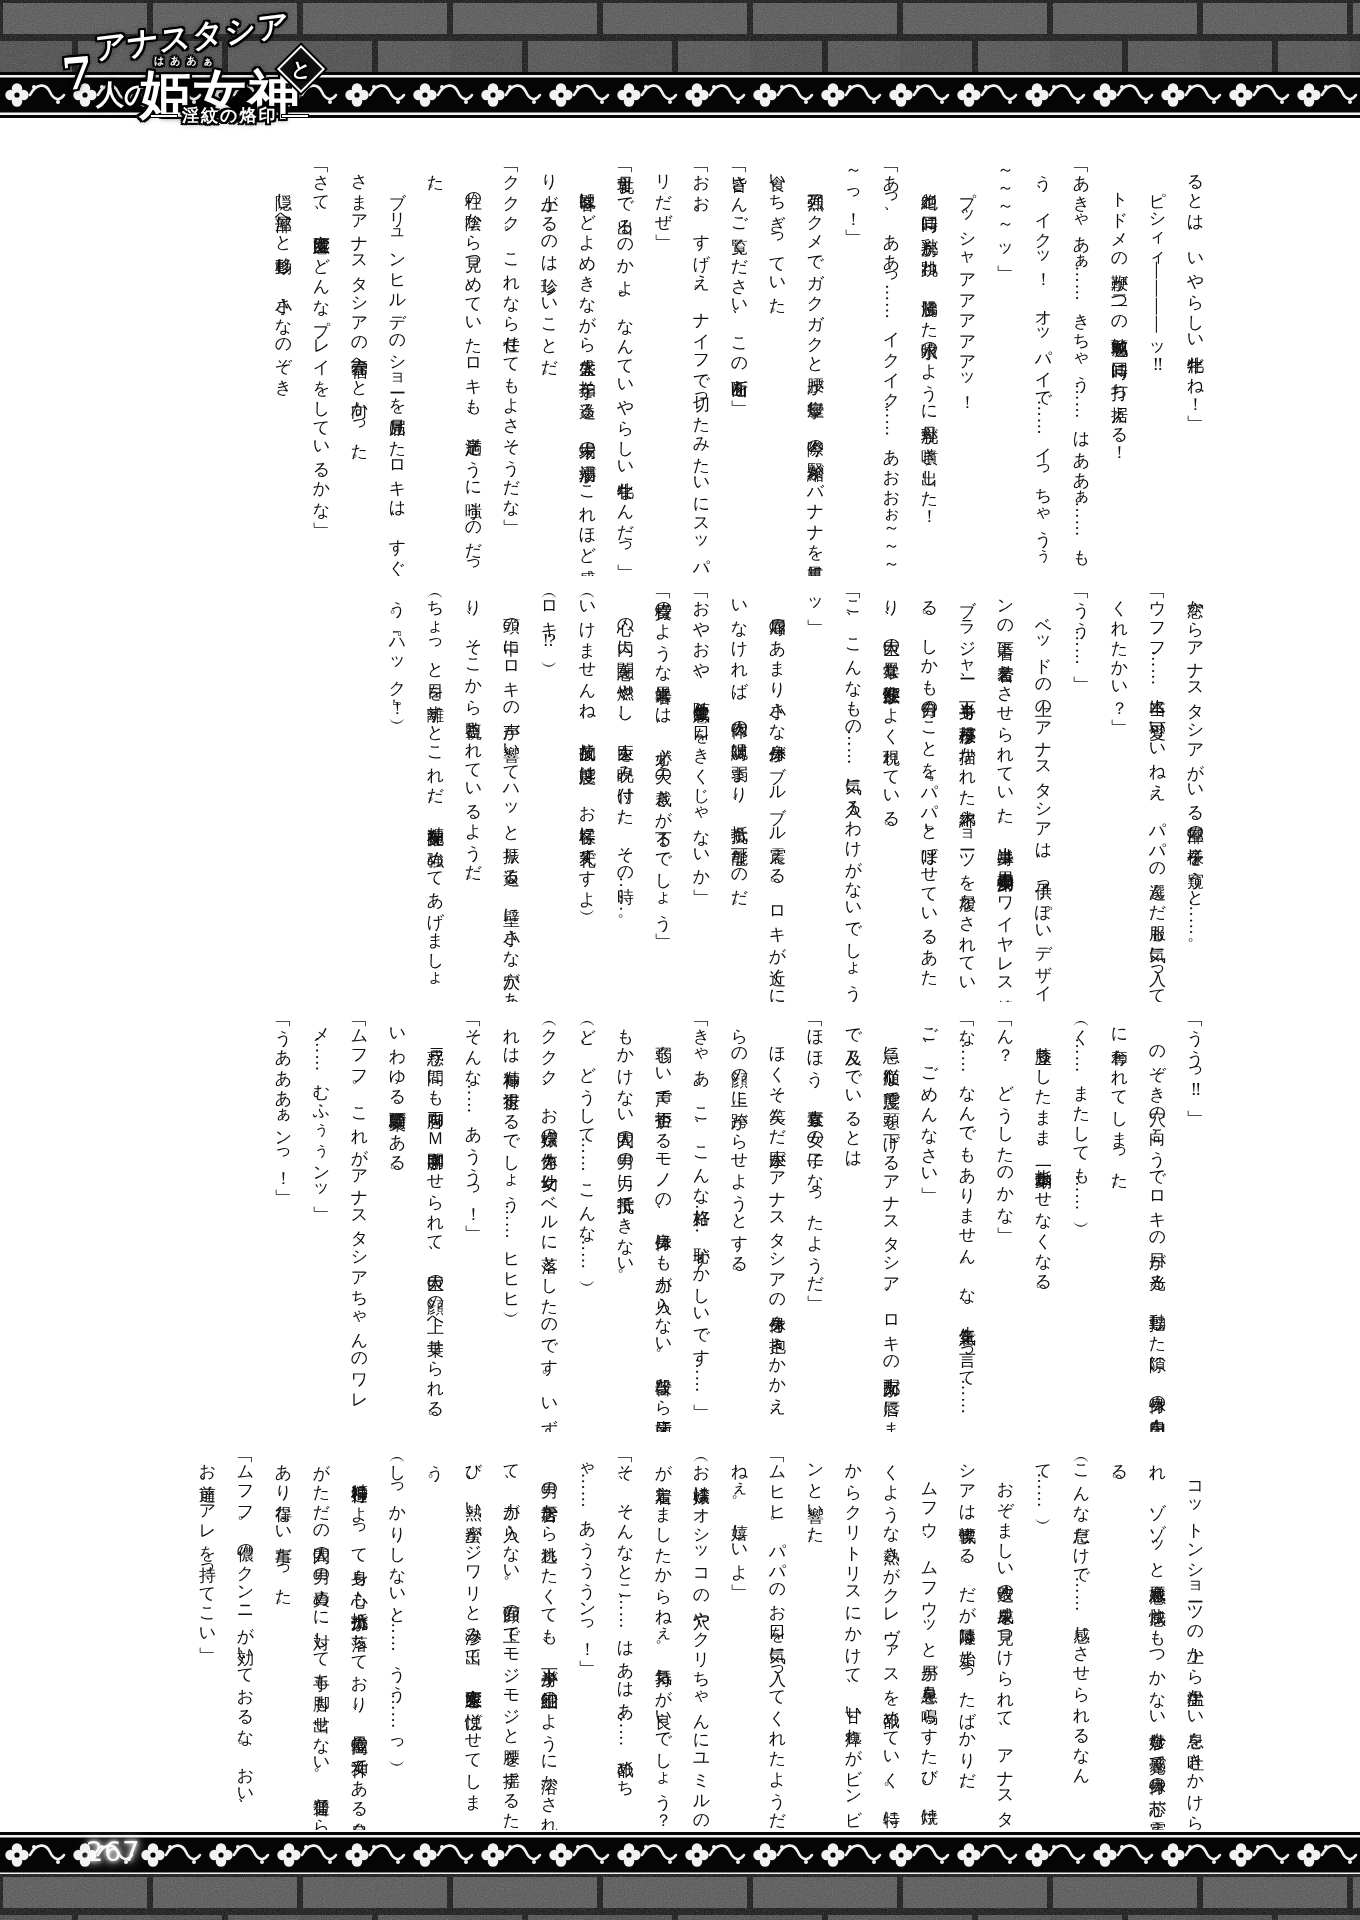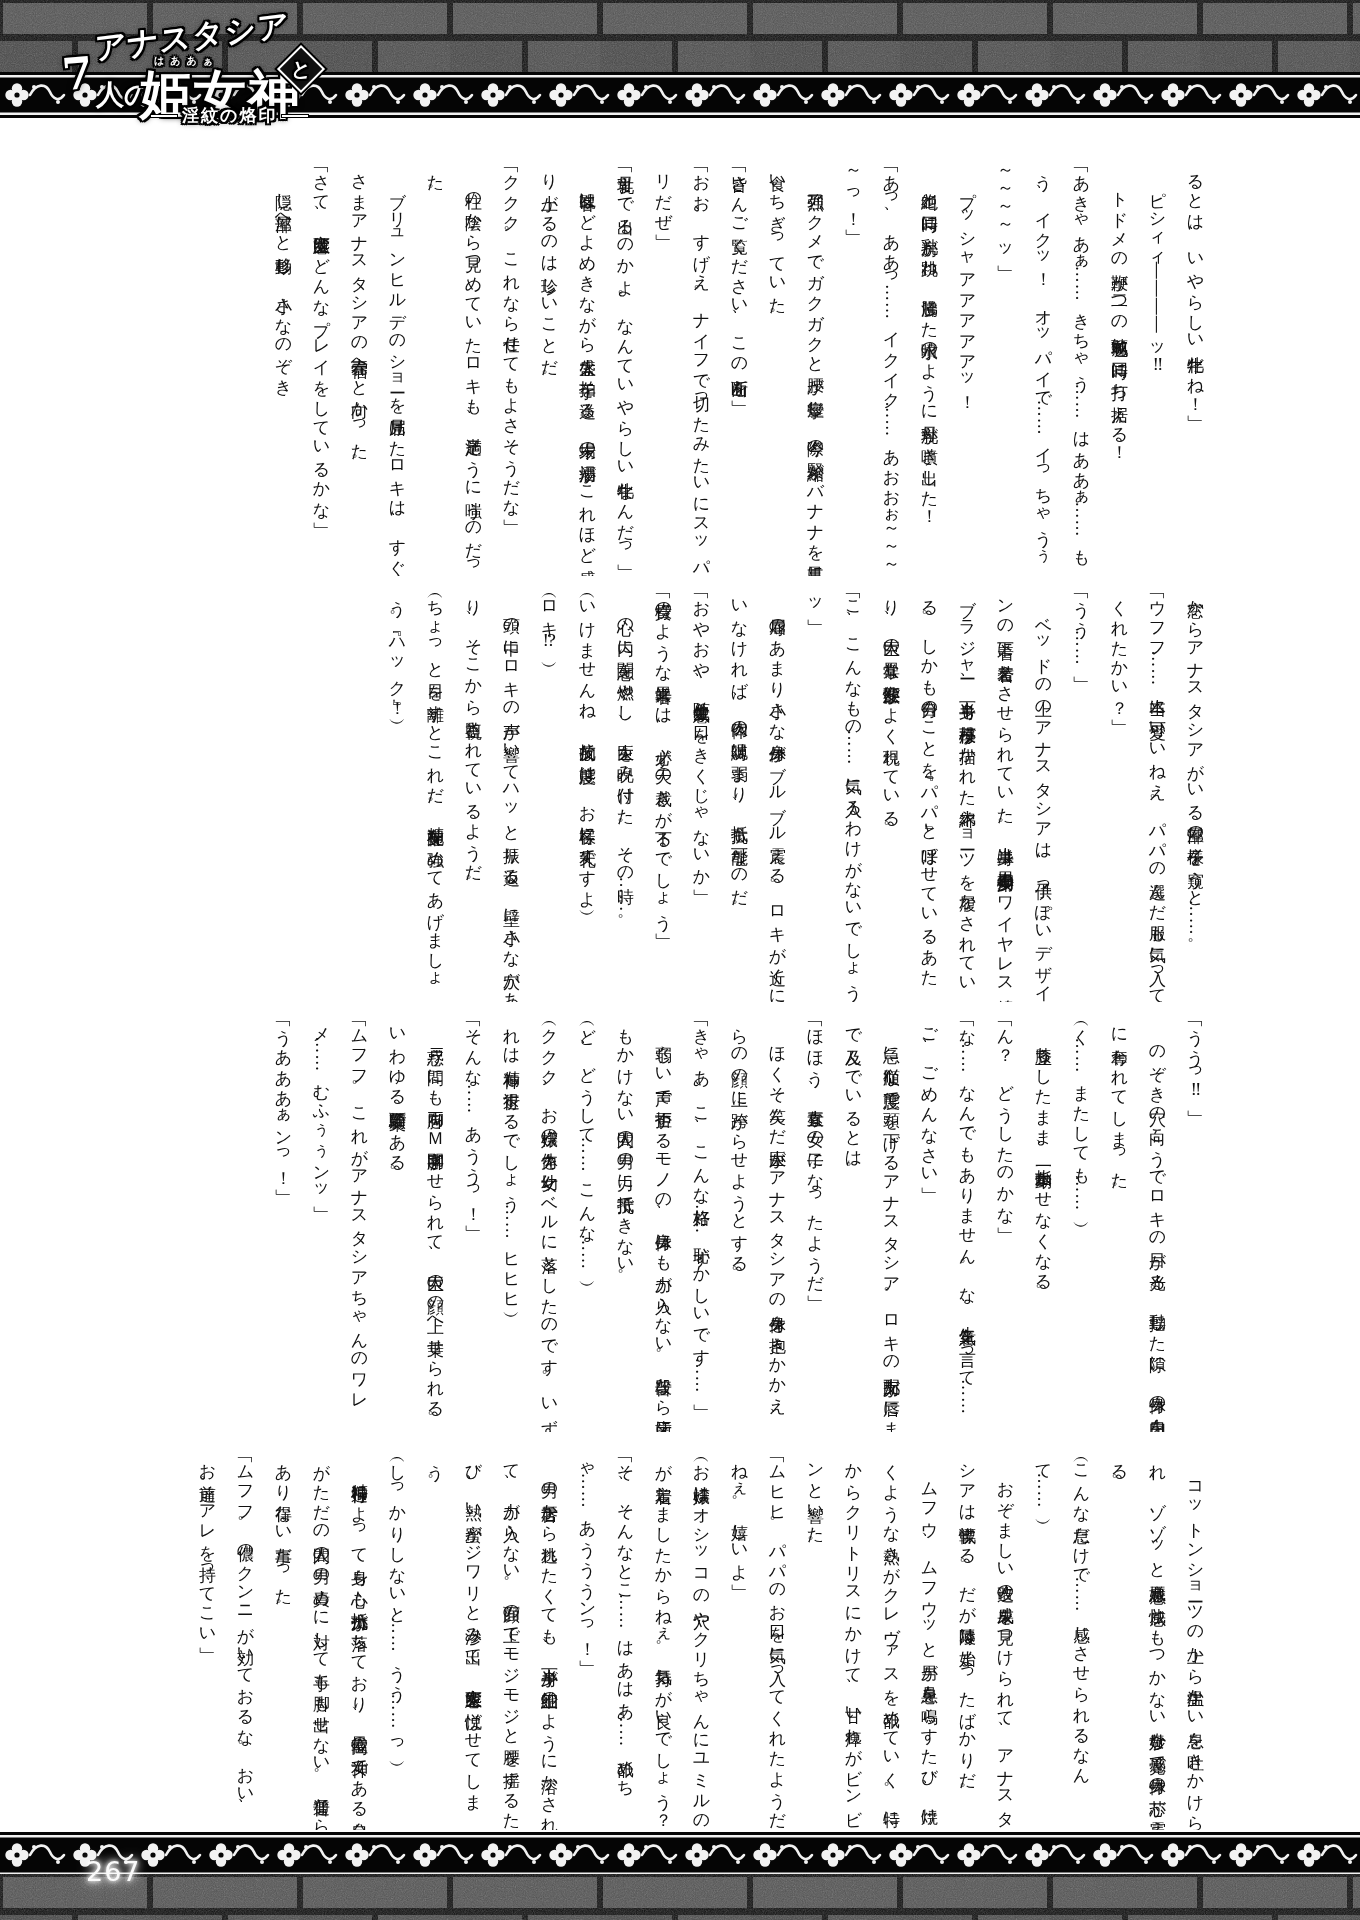--- a/index.html
+++ b/index.html
@@ -51,21 +51,20 @@
   .row-1{top:162px;height:414px;}
   .row-2{top:588px;height:414px;}
   .row-3{top:1016px;height:416px;}
   .row-4{top:1452px;height:378px;}
   
   .page-number{
     position:absolute;top:1836px;left:86px;z-index:5;
     font-size:27px;color:#fafafa;letter-spacing:1px;
     font-family:"DejaVu Sans","Liberation Sans",sans-serif;
     text-shadow:0 0 4px #fff,0 0 9px #fff,0 0 14px rgba(255,255,255,.8);
-    margin-top:20px;
   }
 </style>
 </head>
 <body>
 
 <div class="page">
 
   <svg class="band brick-top" viewBox="0 0 1360 80" preserveAspectRatio="none">
     <defs>
       <pattern id="bricksA" patternUnits="userSpaceOnUse" width="150" height="76">

